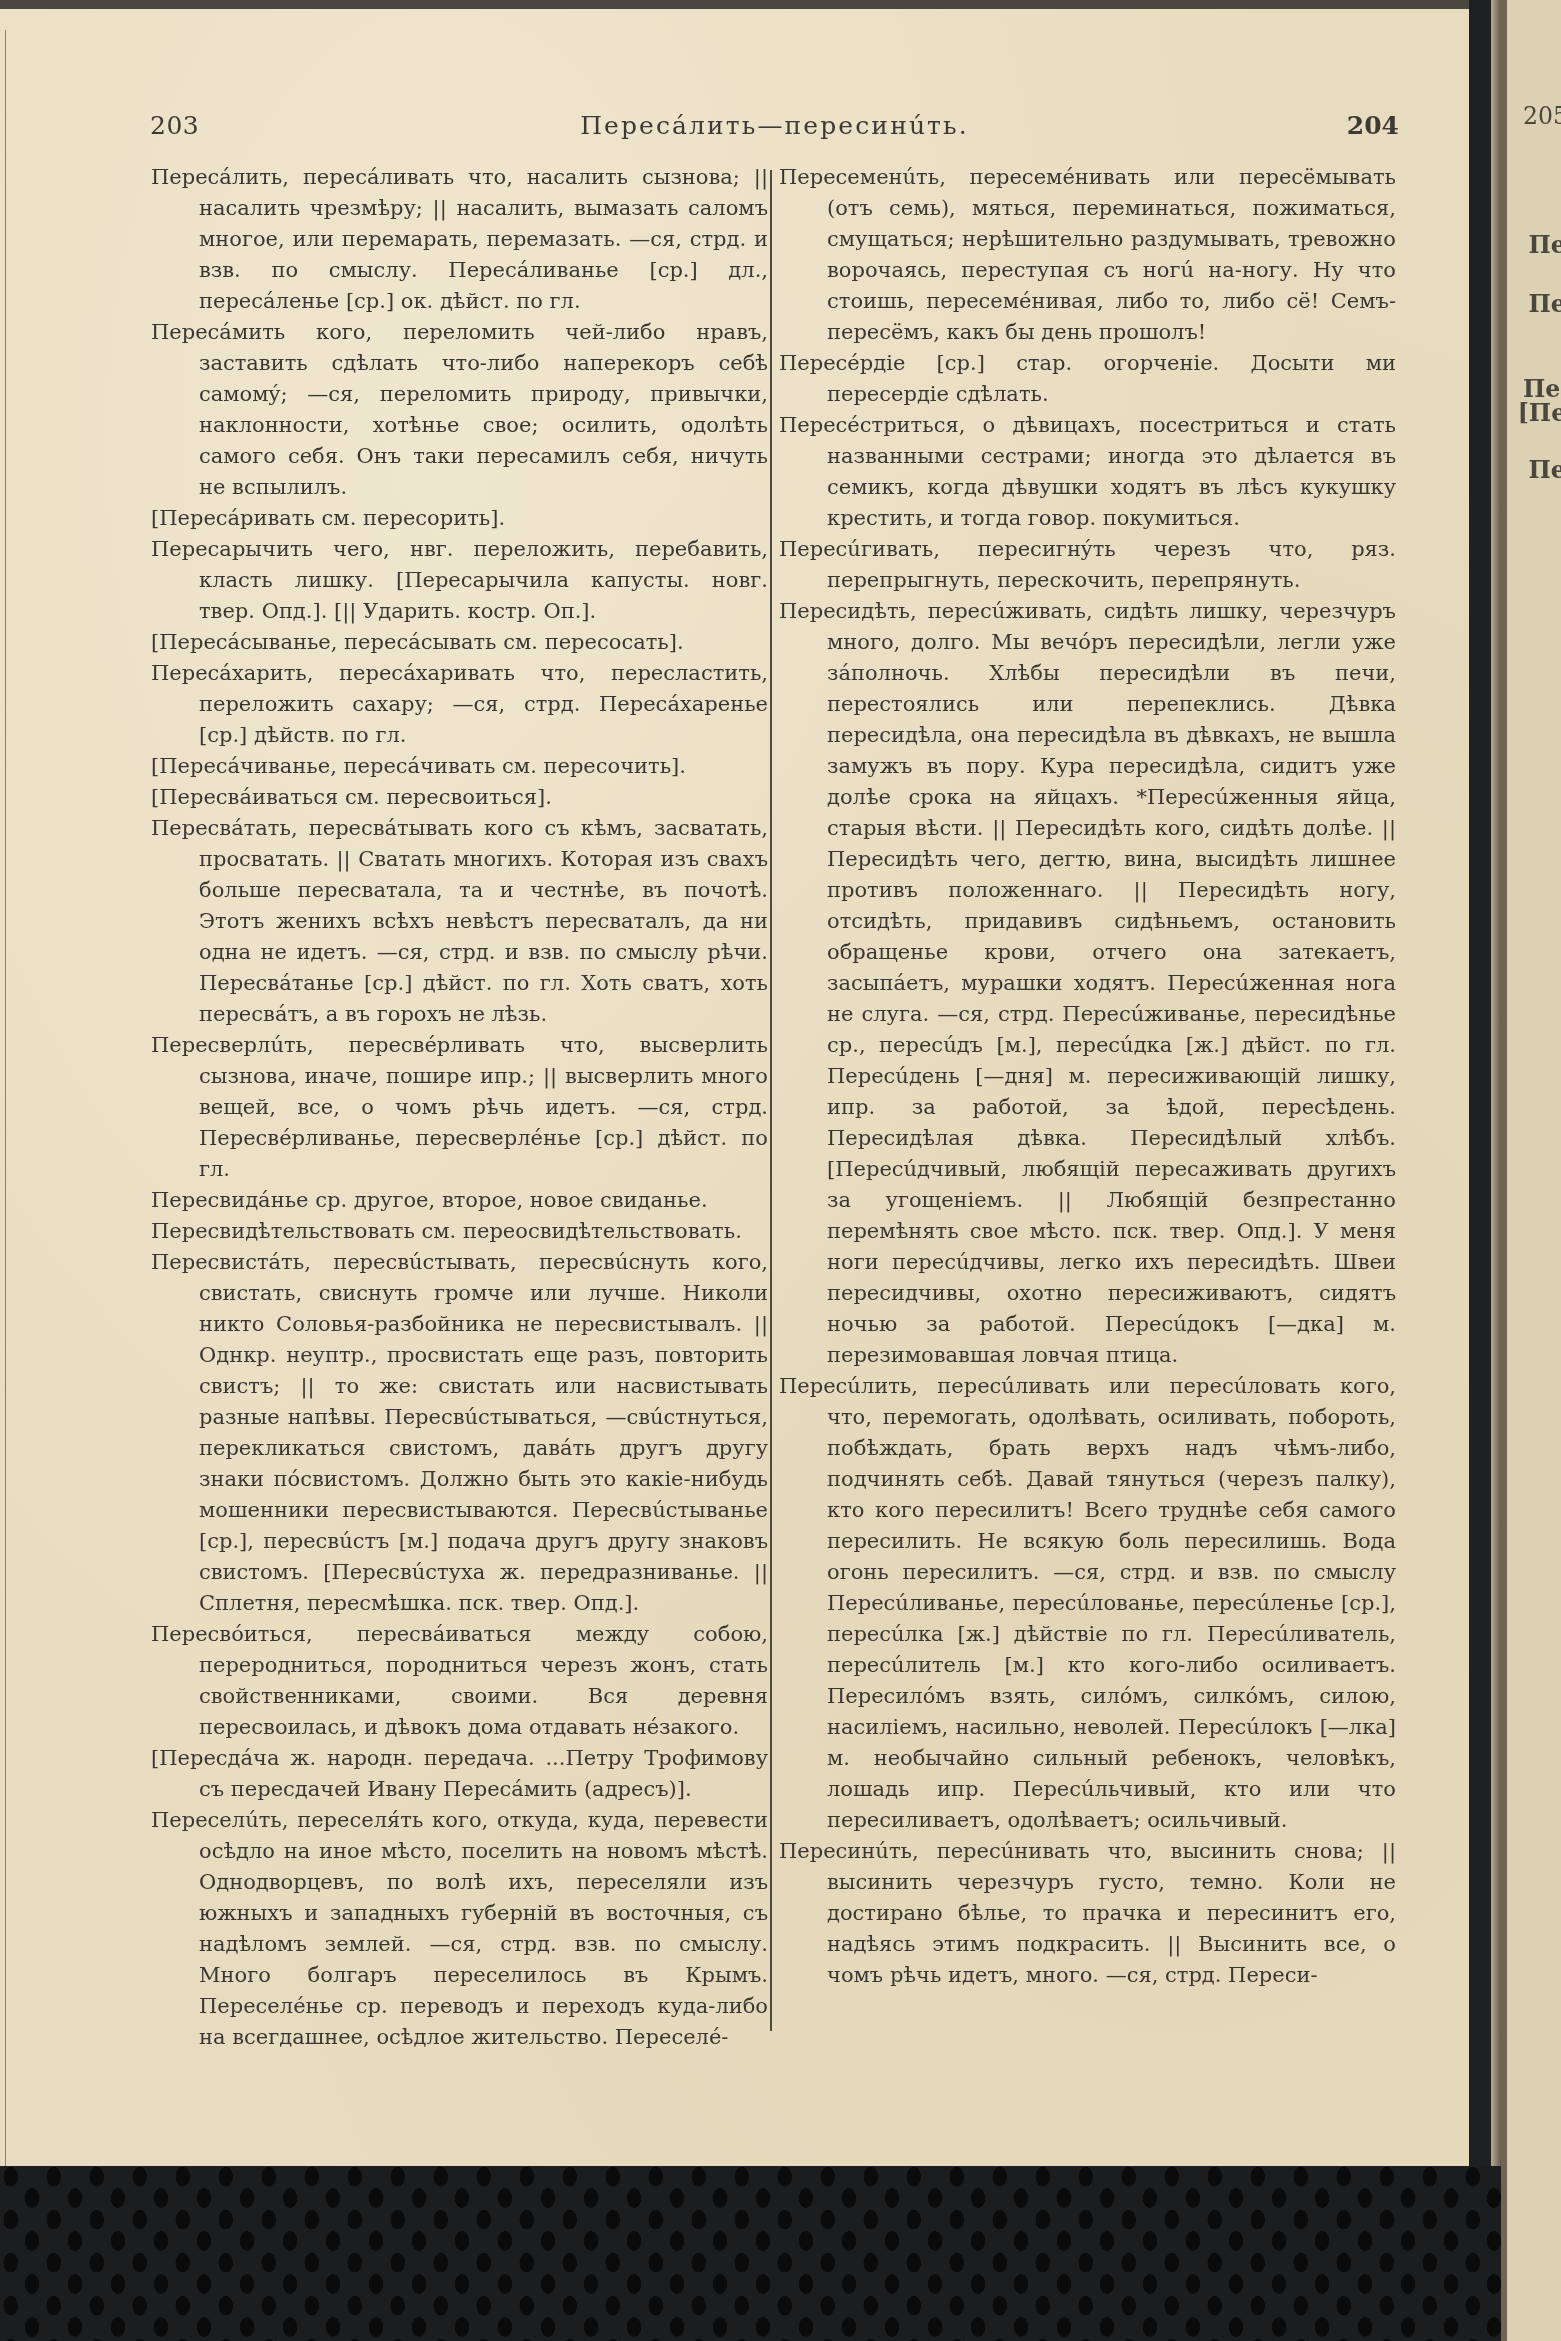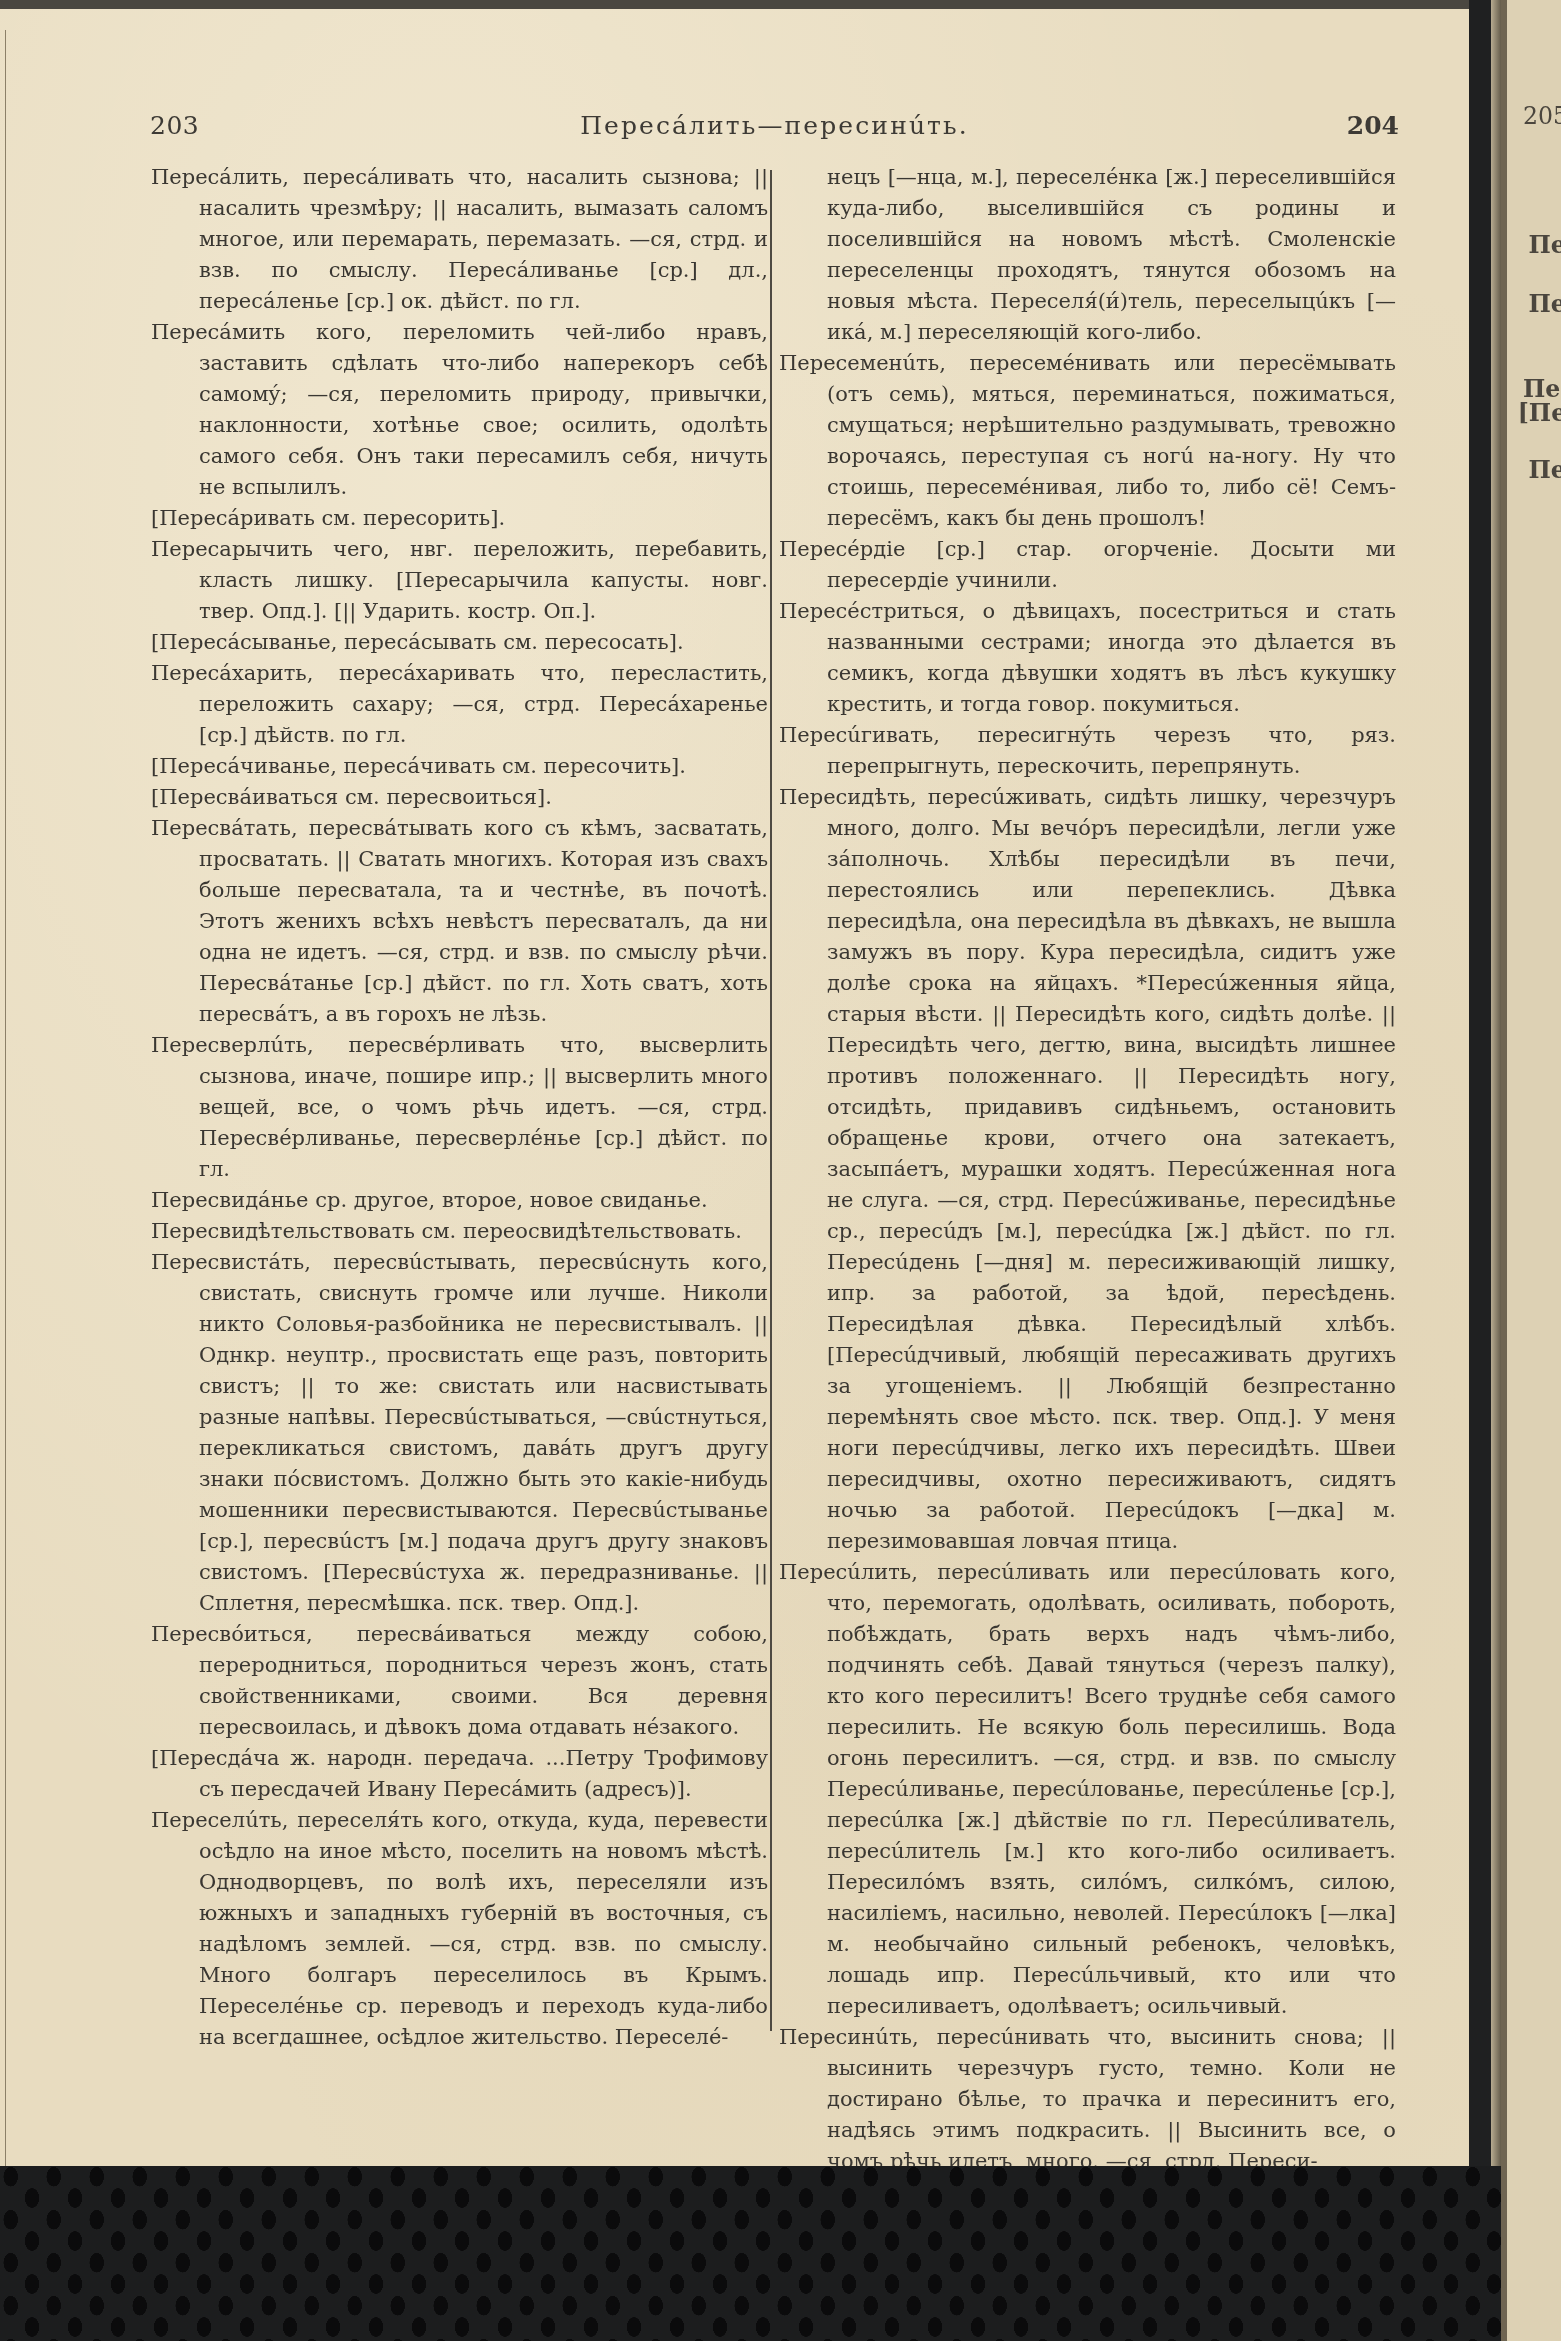--- a/index.html
+++ b/index.html
@@ -75,23 +75,22 @@
     <p class="entry">Пересверлúть, пересвéрливать что, высверлить сызнова, иначе, пошире ипр.; || высверлить много вещей, все, о чомъ рѣчь идетъ. —ся, стрд. Пересвéрливанье, пересверлéнье [ср.] дѣйст. по гл.</p>
     <p class="entry">Пересвидáнье ср. другое, второе, новое свиданье.</p>
     <p class="entry">Пересвидѣтельствовать см. переосвидѣтельствовать.</p>
     <p class="entry">Пересвистáть, пересвúстывать, пересвúснуть кого, свистать, свиснуть громче или лучше. Николи никто Соловья-разбойника не пересвистывалъ. || Однкр. неуптр., просвистать еще разъ, повторить свистъ; || то же: свистать или насвистывать разные напѣвы. Пересвúстываться, —свúстнуться, перекликаться свистомъ, давáть другъ другу знаки пóсвистомъ. Должно быть это какіе-нибудь мошенники пересвистываются. Пересвúстыванье [ср.], пересвúстъ [м.] подача другъ другу знаковъ свистомъ. [Пересвúстуха ж. передразниванье. || Сплетня, пересмѣшка. пск. твер. Опд.].</p>
     <p class="entry">Пересвóиться, пересвáиваться между собою, перероднитьcя, породниться черезъ жонъ, стать свойственниками, своими. Вся деревня пересвоилась, и дѣвокъ дома отдавать нéзакого.</p>
     <p class="entry">[Пересдáча ж. народн. передача. ...Петру Трофимову съ пересдачей Ивану Пересáмить (адресъ)].</p>
     <p class="entry">Переселúть, переселя́ть кого, откуда, куда, перевести осѣдло на иное мѣсто, поселить на новомъ мѣстѣ. Однодворцевъ, по волѣ ихъ, переселяли изъ южныхъ и западныхъ губерній въ восточныя, съ надѣломъ землей. —ся, стрд. взв. по смыслу. Много болгаръ переселилось въ Крымъ. Переселéнье ср. переводъ и переходъ куда-либо на всегдашнее, осѣдлое жительство. Переселé-</p>
   </div>
 
   <div class="col right">
-    <p class="entry" style="padding-left:48px;text-indent:0">нецъ [—нца, м.], переселéнка [ж.] переселившійся куда-либо, выселившійся съ родины и поселившійся на новомъ мѣстѣ. Смоленскіе переселенцы проходятъ, тянутся обозомъ на новыя мѣста. Переселя́(и́)тель, переселыцúкъ [—икá, м.] переселяющій кого-либо.</p>
     <p class="entry">Пересеменúть, пересемéнивать или пересёмывать (отъ семь), мяться, переминаться, пожиматься, смущаться; нерѣшительно раздумывать, тревожно ворочаясь, переступая съ ногú на-ногу. Ну что стоишь, пересемéнивая, либо то, либо сё! Семъ-пересёмъ, какъ бы день прошолъ!</p>
-    <p class="entry">Пересéрдіе [ср.] стар. огорченіе. Досыти ми пересердіе учинили.</p>
+    <p class="entry">Пересéрдіе [ср.] стар. огорченіе. Досыти ми пересердіе сдѣлать.</p>
     <p class="entry">Пересéстриться, о дѣвицахъ, посестриться и стать названными сестрами; иногда это дѣлается въ семикъ, когда дѣвушки ходятъ въ лѣсъ кукушку крестить, и тогда говор. покумиться.</p>
     <p class="entry">Пересúгивать, пересигнýть черезъ что, ряз. перепрыгнуть, перескочить, перепрянуть.</p>
     <p class="entry">Пересидѣть, пересúживать, сидѣть лишку, черезчуръ много, долго. Мы вечóръ пересидѣли, легли уже зáполночь. Хлѣбы пересидѣли въ печи, перестоялись или перепеклись. Дѣвка пересидѣла, она пересидѣла въ дѣвкахъ, не вышла замужъ въ пору. Кура пересидѣла, сидитъ уже долѣе срока на яйцахъ. *Пересúженныя яйца, старыя вѣсти. || Пересидѣть кого, сидѣть долѣе. || Пересидѣть чего, дегтю, вина, высидѣть лишнее противъ положеннаго. || Пересидѣть ногу, отсидѣть, придавивъ сидѣньемъ, остановить обращенье крови, отчего она затекаетъ, засыпáетъ, мурашки ходятъ. Пересúженная нога не слуга. —ся, стрд. Пересúживанье, пересидѣнье ср., пересúдъ [м.], пересúдка [ж.] дѣйст. по гл. Пересúдень [—дня] м. пересиживающій лишку, ипр. за работой, за ѣдой, пересѣдень. Пересидѣлая дѣвка. Пересидѣлый хлѣбъ. [Пересúдчивый, любящій пересаживать другихъ за угощеніемъ. || Любящій безпрестанно перемѣнять свое мѣсто. пск. твер. Опд.]. У меня ноги пересúдчивы, легко ихъ пересидѣть. Швеи пересидчивы, охотно пересиживаютъ, сидятъ ночью за работой. Пересúдокъ [—дка] м. перезимовавшая ловчая птица.</p>
     <p class="entry">Пересúлить, пересúливать или пересúловать кого, что, перемогать, одолѣвать, осиливать, побороть, побѣждать, брать верхъ надъ чѣмъ-либо, подчинять себѣ. Давай тянуться (черезъ палку), кто кого пересилитъ! Всего труднѣе себя самого пересилить. Не всякую боль пересилишь. Вода огонь пересилитъ. —ся, стрд. и взв. по смыслу Пересúливанье, пересúлованье, пересúленье [ср.], пересúлка [ж.] дѣйствіе по гл. Пересúливатель, пересúлитель [м.] кто кого-либо осиливаетъ. Пересилóмъ взять, силóмъ, силкóмъ, силою, насиліемъ, насильно, неволей. Пересúлокъ [—лка] м. необычайно сильный ребенокъ, человѣкъ, лошадь ипр. Пересúльчивый, кто или что пересиливаетъ, одолѣваетъ; осильчивый.</p>
     <p class="entry">Пересинúть, пересúнивать что, высинить снова; || высинить черезчуръ густо, темно. Коли не достирано бѣлье, то прачка и пересинитъ его, надѣясь этимъ подкрасить. || Высинить все, о чомъ рѣчь идетъ, много. —ся, стрд. Переси-</p>
   </div>
 </div>
 
 <div class="spine"></div>
 <div class="next-page">

